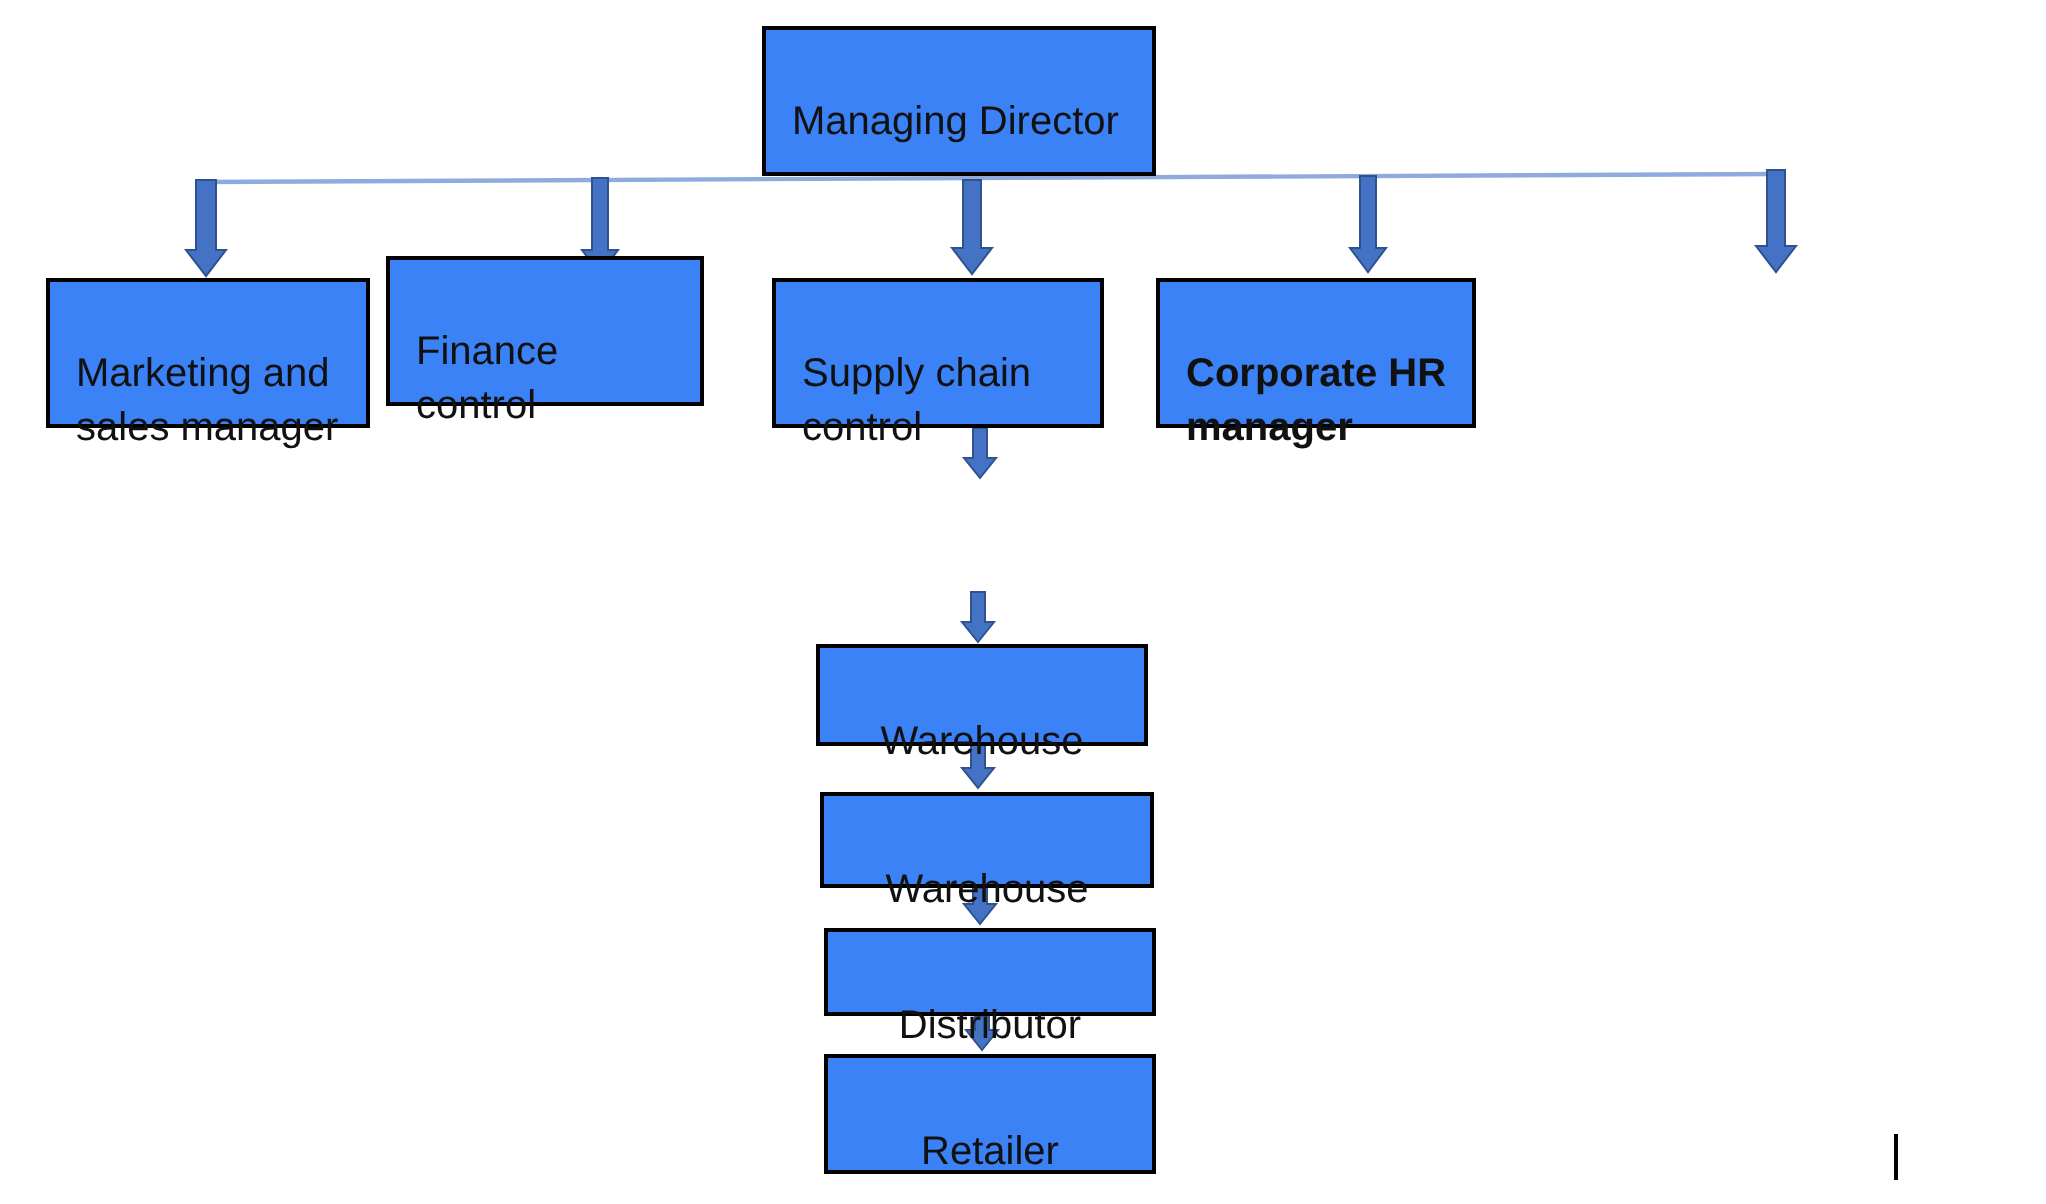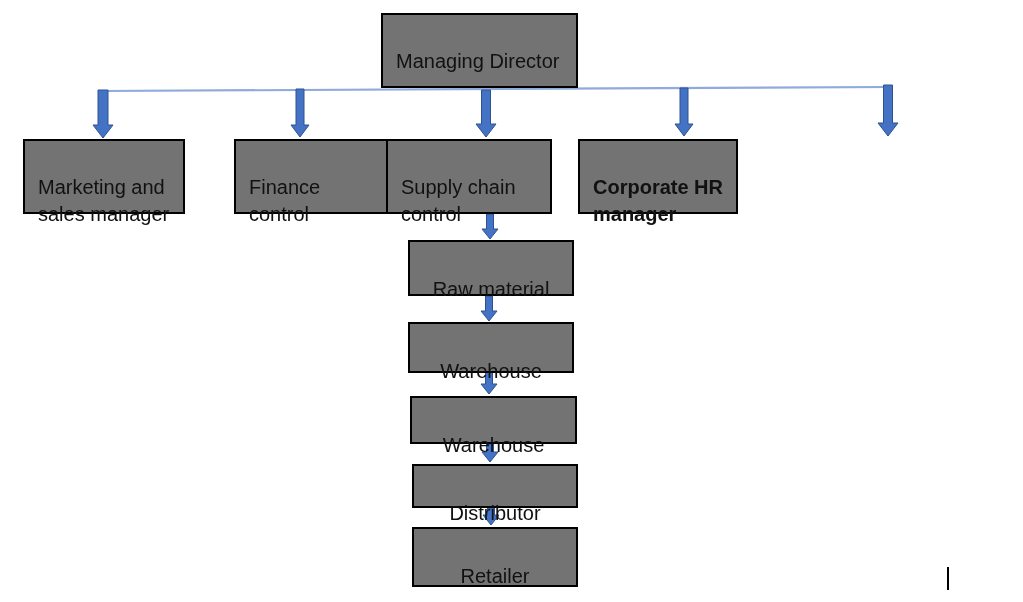--- a/index.html
+++ b/index.html
@@ -33,37 +33,37 @@
   .arrow {
     fill: var(--arrow_fill, #4472C4);
     stroke: var(--arrow_outline, #2F528F);
     stroke-width: 1;
     stroke-linejoin: miter;
   }
   .box {
     position: absolute;
     box-sizing: border-box;
     border: 2px solid var(--box_border, #000000);
-    background: #737373;
+    background: #3b82f6;
     font-size: 20px;
     line-height: 27px;
     white-space: pre-line;
   }
   .align-left {
     text-align: left;
     padding: 6px 13px;
   }
   .align-center {
     text-align: center;
     padding-top: 7px;
   }
   
   .pos-md     { left: 381px; top: 13px;  width: 197px; height: 75px; }
   .pos-dept0  { left: 8px;   top: 139px; width: 162px; height: 75px; margin-left: 15px; }
-  .pos-dept1  { left: 193px; top: 139px; width: 159px; height: 75px; margin-left: 41px; }
+  .pos-dept1  { left: 193px; top: 128px; width: 159px; height: 75px; }
   .pos-dept2  { left: 386px; top: 139px; width: 166px; height: 75px; }
   .pos-dept3  { left: 578px; top: 139px; width: 160px; height: 75px; font-weight: bold; }
   .pos-dept4  { left: 762px; top: 139px; width: 183px; height: 75px; }
   .pos-chain0 { left: 408px; top: 240px; width: 166px; height: 56px; }
   .pos-chain1 { left: 408px; top: 322px; width: 166px; height: 51px; }
   .pos-chain2 { left: 410px; top: 396px; width: 167px; height: 48px; }
   .pos-chain3 { left: 412px; top: 464px; width: 166px; height: 44px; }
   .pos-chain4 { left: 412px; top: 527px; width: 166px; height: 60px; }
   .caret {
     position: absolute;
@@ -110,23 +110,20 @@
   </div>
   <div class="box align-left pos-dept2">
     <span>Supply chain
 control</span>
   </div>
   <div class="box align-left pos-dept3">
     <span>Corporate HR
 manager</span>
   </div>
 
-  <div class="box align-center pos-chain0">
-    <span>Raw material</span>
-  </div>
   <div class="box align-center pos-chain1">
     <span>Warehouse</span>
   </div>
   <div class="box align-center pos-chain2">
     <span>Warehouse</span>
   </div>
   <div class="box align-center pos-chain3">
     <span>Distributor</span>
   </div>
   <div class="box align-center pos-chain4">

